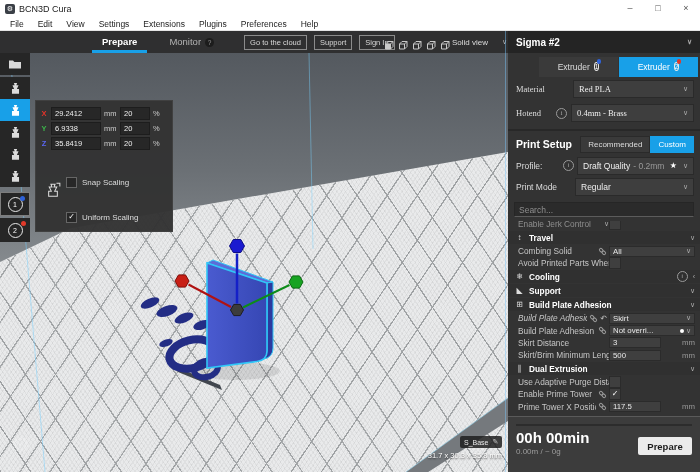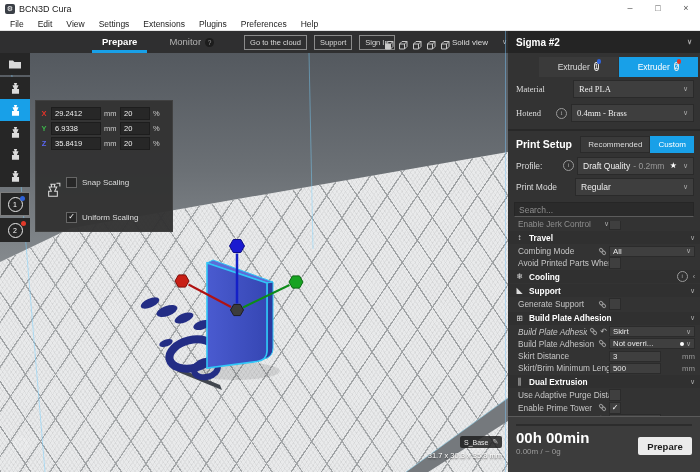--- a/index.html
+++ b/index.html
@@ -440,21 +440,21 @@
           </div>
         </div>
         <div class="srow cat">
           <span class="caticon">↕</span>
           <span class="lbl">Travel</span>
           <span class="tail">
             <span class="chev">∨</span>
           </span>
         </div>
         <div class="srow">
-          <span class="lbl">Combing Mode</span>
+          <span class="lbl">Combing Solid</span>
           <span class="linkic">
             <svg width="9" height="9" viewBox="0 0 10 10">
               <g transform="rotate(45 5 5)" fill="none" stroke="#9a9a9a" stroke-width="1.1">
                 <rect x="0.8" y="3.4" width="4.4" height="3.2" rx="1.6"></rect>
                 <rect x="4.8" y="3.4" width="4.4" height="3.2" rx="1.6"></rect>
               </g>
             </svg>
           </span>
           <span class="ctrl">
             <span class="dd">
@@ -475,34 +475,20 @@
           <span class="tail">
             <span class="info">i</span>
             <span class="chev">‹</span>
           </span>
         </div>
         <div class="srow cat">
           <span class="caticon">◣</span>
           <span class="lbl">Support</span>
           <span class="tail">
             <span class="chev">∨</span>
-          </span>
-        </div>
-        <div class="srow">
-          <span class="lbl">Generate Support</span>
-          <span class="linkic">
-            <svg width="9" height="9" viewBox="0 0 10 10">
-              <g transform="rotate(45 5 5)" fill="none" stroke="#9a9a9a" stroke-width="1.1">
-                <rect x="0.8" y="3.4" width="4.4" height="3.2" rx="1.6"></rect>
-                <rect x="4.8" y="3.4" width="4.4" height="3.2" rx="1.6"></rect>
-              </g>
-            </svg>
-          </span>
-          <span class="ctrl">
-            <span class="cbx"></span>
           </span>
         </div>
         <div class="srow cat">
           <span class="caticon">⊞</span>
           <span class="lbl">Build Plate Adhesion</span>
           <span class="tail">
             <span class="chev">∨</span>
           </span>
         </div>
         <div class="srow ital">

